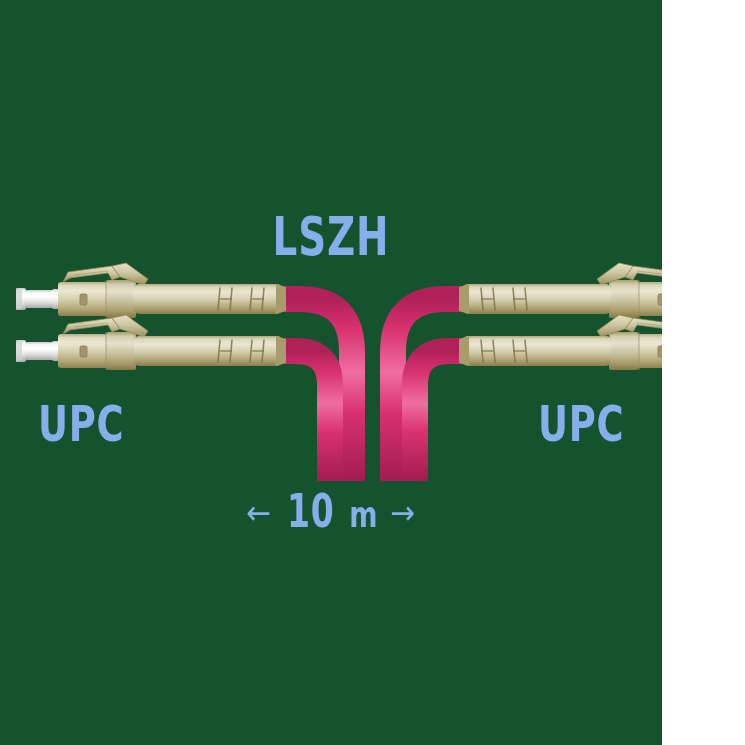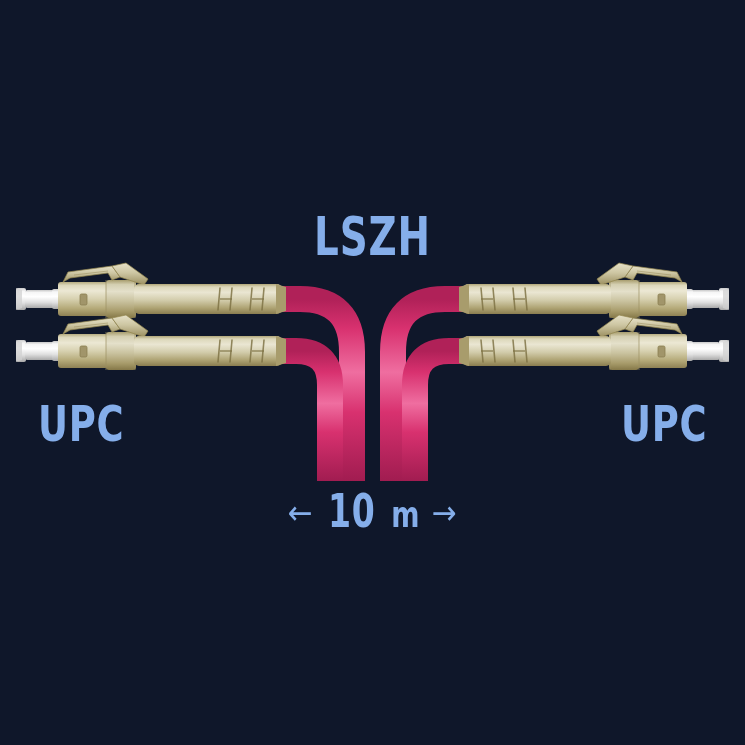--- a/index.html
+++ b/index.html
@@ -6,23 +6,23 @@
   html, body {
     margin: 0;
     padding: 0;
     background: #ffffff;
   }
   body {
     font-family: "Liberation Sans", sans-serif;
   }
   #stage {
     position: relative;
-    width: 745px;
+    width: 662px;
     height: 745px;
-    background: #0f172a;
+    background: #14532d;
     overflow: hidden;
   }
   #scene {
     position: absolute;
     inset: 0;
     width: 745px;
     height: 745px;
   }
   .label {
     position: absolute;

